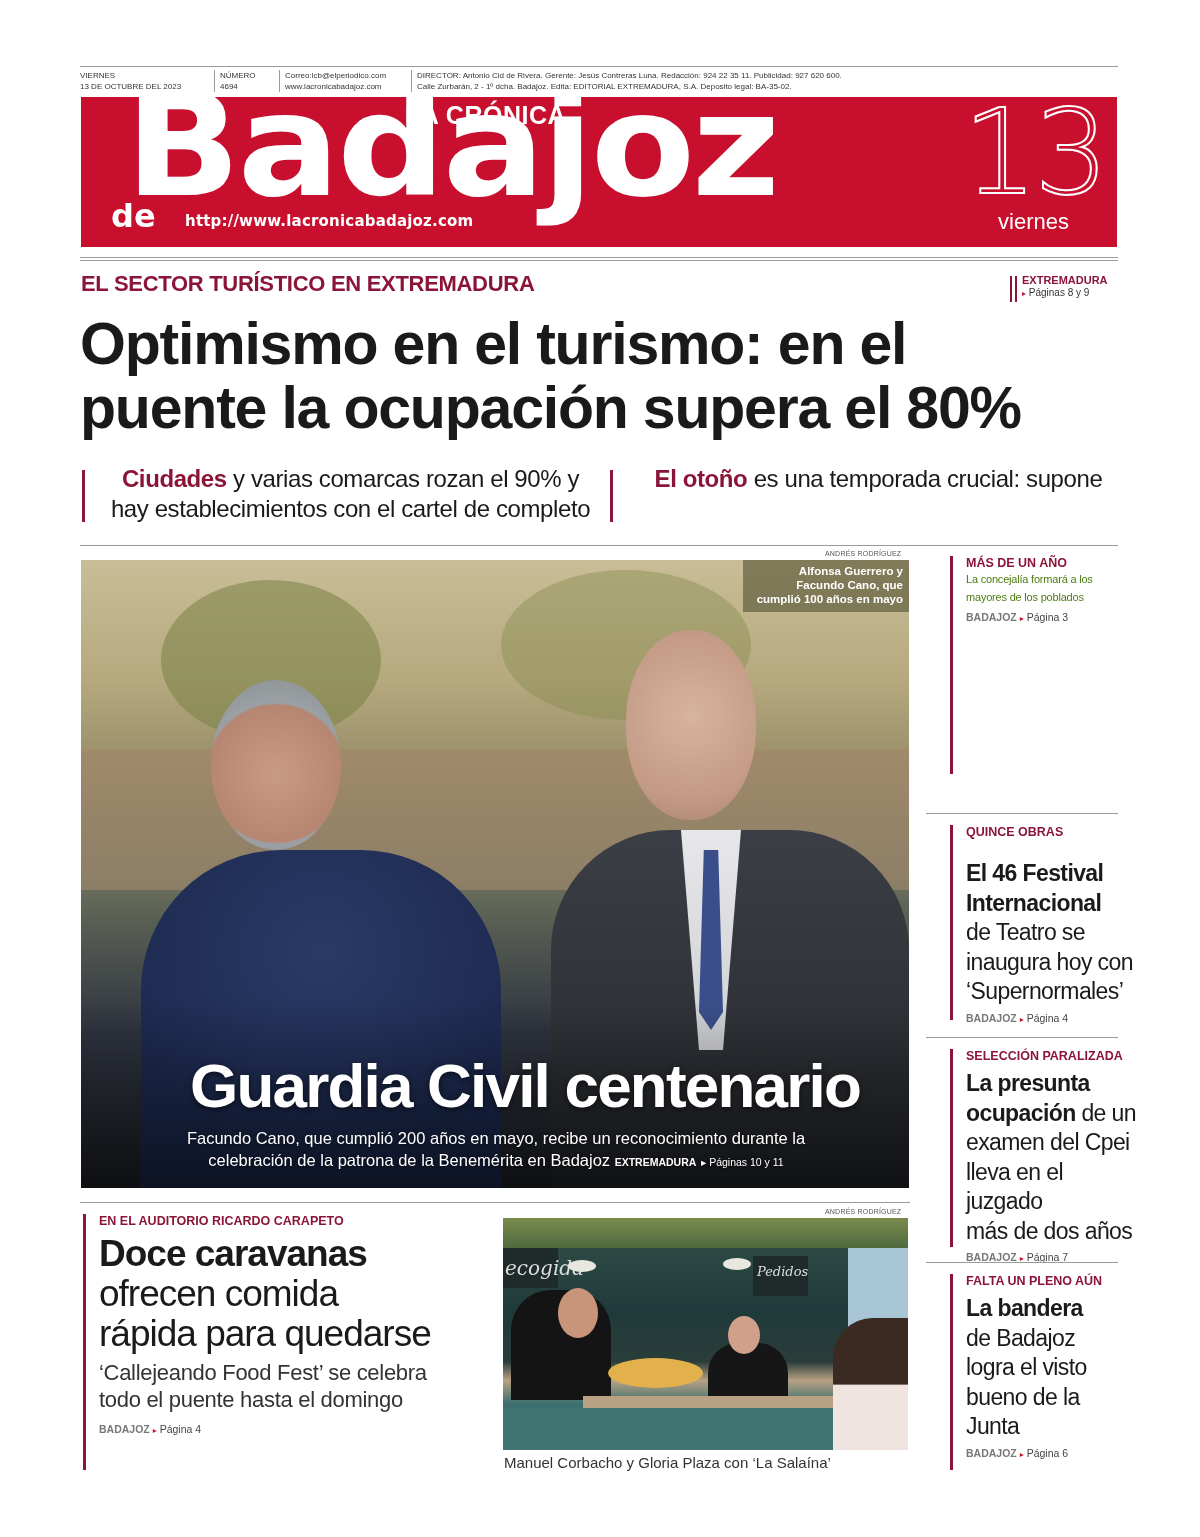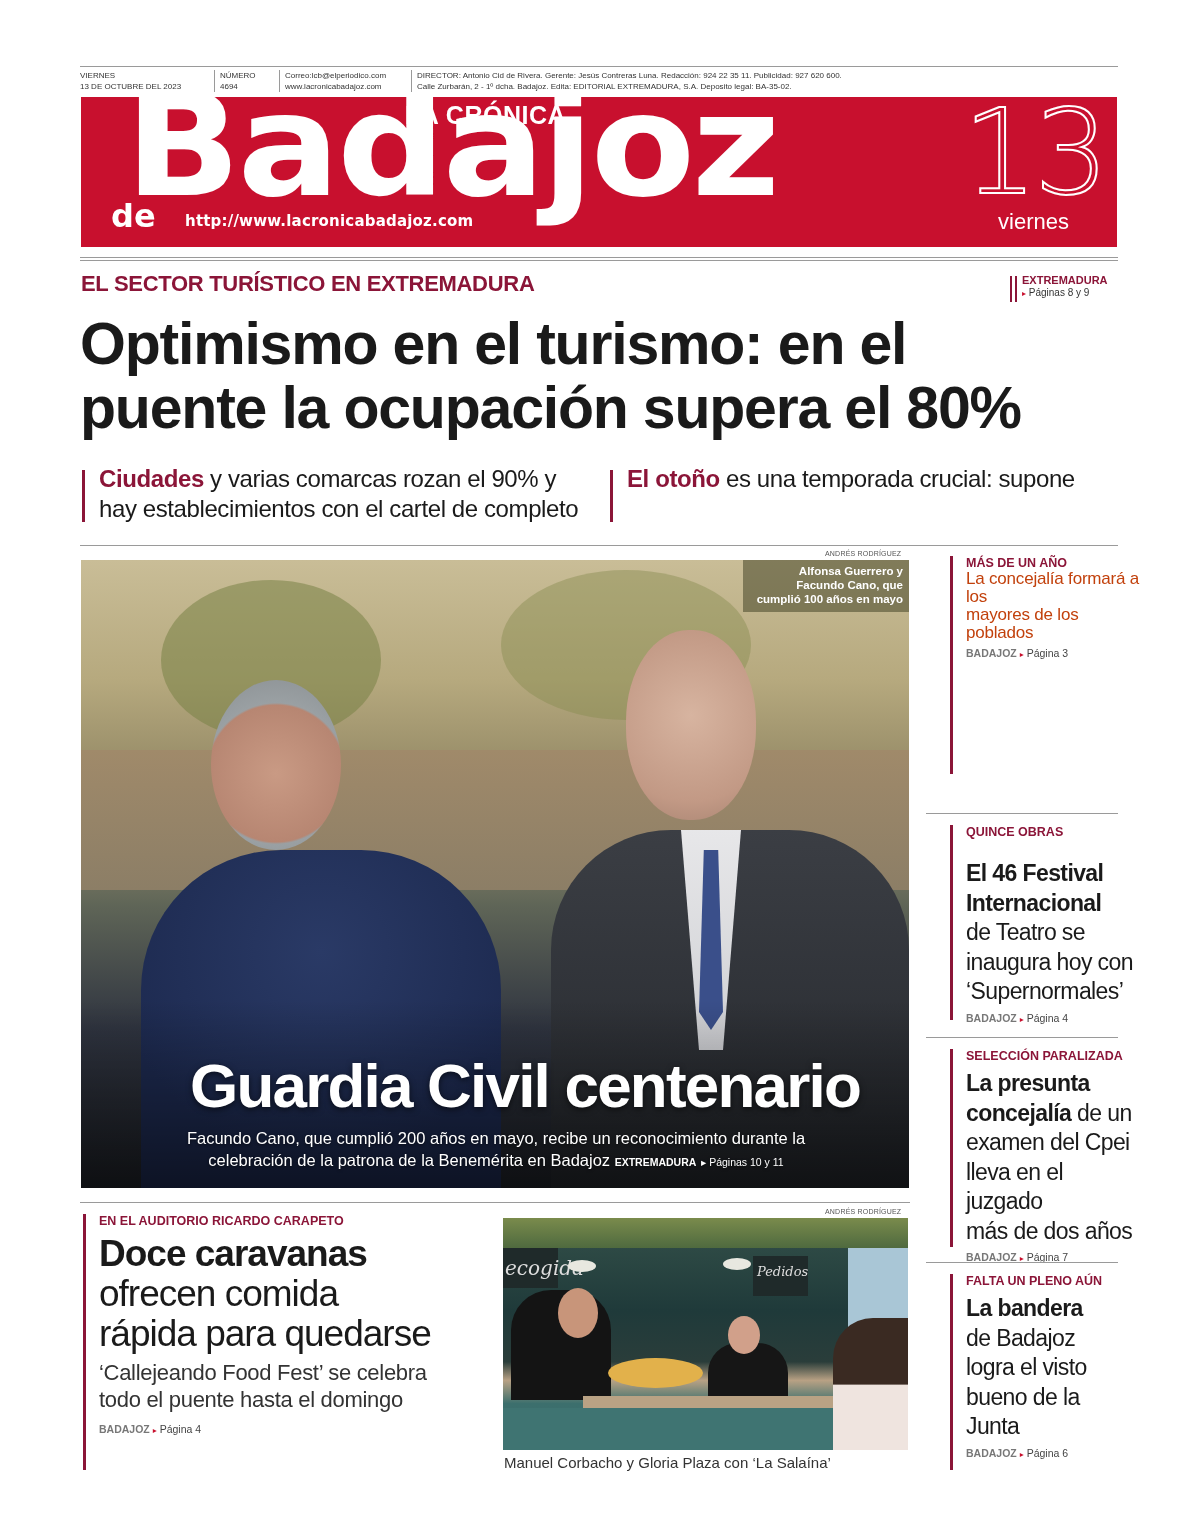--- a/index.html
+++ b/index.html
@@ -30,21 +30,21 @@
   
   .kicker-main { left: 81px; top: 271px; color: #8b1538; font-weight: 700; font-size: 22px; letter-spacing: -0.3px; }
   .section-ref { left: 1010px; top: 274px; padding-left: 12px; }
   .section-ref .bars { position: absolute; left: 0; top: 2px; width: 7px; height: 26px; border-left: 2px solid #8b1538; border-right: 2px solid #8b1538; }
   .section-ref .sec { color: #8b1538; font-weight: 700; font-size: 11px; }
   .section-ref .pg { color: #333; font-size: 10px; margin-top: 1px; }
   .arrow { color: #c8102e; font-size: 8px; }
 
   .headline-main { left: 80px; top: 312px; width: 1045px; font-size: 59px; font-weight: 700; line-height: 64px; letter-spacing: -1.2px; color: #1a1a1a; }
 
-  .subdeck { top: 464px; padding-left: 17px; font-size: 24px; line-height: 30px; color: #1a1a1a; letter-spacing: -0.4px; }
+  .subdeck { top: 464px; padding-left: 17px; font-size: 24px; line-height: 30px; color: #1a1a1a; letter-spacing: -0.4px; text-align: center; }
   .subdeck .bar { position: absolute; left: 0; top: 6px; width: 3px; height: 52px; background: #8b1538; }
   .subdeck b { color: #8b1538; }
 
   
   .photo-credit { font-size: 7px; color: #555; letter-spacing: 0.2px; }
   .main-photo { left: 81px; top: 560px; width: 828px; height: 628px; overflow: hidden;
     background:
       radial-gradient(ellipse 140px 180px at 230px 330px, rgba(150,120,100,0.0), rgba(0,0,0,0)),
       linear-gradient(180deg, #b8a678 0%, #c7b48d 18%, #a99b74 36%, #5f6557 55%, #2f3440 75%, #1f2228 100%);
   }
@@ -54,21 +54,21 @@
   .photo-deck { left: 20px; width: 790px; top: 567px; text-align: center; color: #fff; font-size: 16.5px; line-height: 22px; text-shadow: 0 1px 3px rgba(0,0,0,0.6); }
   .photo-deck .sec { font-weight: 700; font-size: 10.5px; }
   .photo-deck .pg { font-size: 10.5px; }
 
   
   .rail-item { left: 950px; width: 194px; padding-left: 16px; }
   .rail-item .bar { position: absolute; left: 0; top: 0; width: 3px; background: #8b1538; }
   .rail-kicker { color: #8b1538; font-weight: 700; font-size: 12.5px; letter-spacing: 0; }
   .rail-head { font-size: 23px; line-height: 29.5px; color: #1a1a1a; letter-spacing: -0.6px; }
   .rail-head b { font-weight: 700; }
-  .rail-sub { font-size: 17px; line-height: 18px; color: #c2410c; letter-spacing: -0.2px; }
+  .rail-sub { font-size: 11px; line-height: 18px; color: #4d7c0f; letter-spacing: -0.2px; }
   .rail-ref { font-size: 10.5px; color: #444; margin-top: 5px; }
   .rail-ref .sec { color: #777; font-weight: 700; }
   .rail-rule { left: 926px; width: 192px; height: 1px; background: #9a9a9a; }
 
   
   .bl-story { left: 83px; top: 1214px; width: 410px; padding-left: 16px; }
   .bl-story .bar { position: absolute; left: 0; top: 0; width: 3px; height: 256px; background: #8b1538; }
   .bl-kicker { color: #8b1538; font-weight: 700; font-size: 12.5px; }
   .bl-head { font-size: 37px; line-height: 40px; letter-spacing: -1px; margin-top: 6px; color: #1a1a1a; }
   .bl-head b { font-weight: 700; }
@@ -193,21 +193,21 @@
   </div>
   <div class="rail-ref"><span class="sec">BADAJOZ</span> <span class="arrow">▸</span> <span>Página 4</span></div>
 </div>
 <div class="abs rail-rule" style="top:1037px;"></div>
 
 <div class="abs rail-item" style="top:1049px;">
   <span class="bar" style="height:198px;"></span>
   <div class="rail-kicker">SELECCIÓN PARALIZADA</div>
   <div class="rail-head" style="margin-top:6px;">
     <div><b>La presunta</b></div>
-    <div><b>concejalía</b><span> de un</span></div>
+    <div><b>ocupación</b><span> de un</span></div>
     <div>examen del Cpei</div>
     <div>lleva en el juzgado</div>
     <div>más de dos años</div>
   </div>
   <div class="rail-ref"><span class="sec">BADAJOZ</span> <span class="arrow">▸</span> <span>Página 7</span></div>
 </div>
 <div class="abs rail-rule" style="top:1262px;"></div>
 
 <div class="abs rail-item" style="top:1274px;">
   <span class="bar" style="height:196px;"></span>

